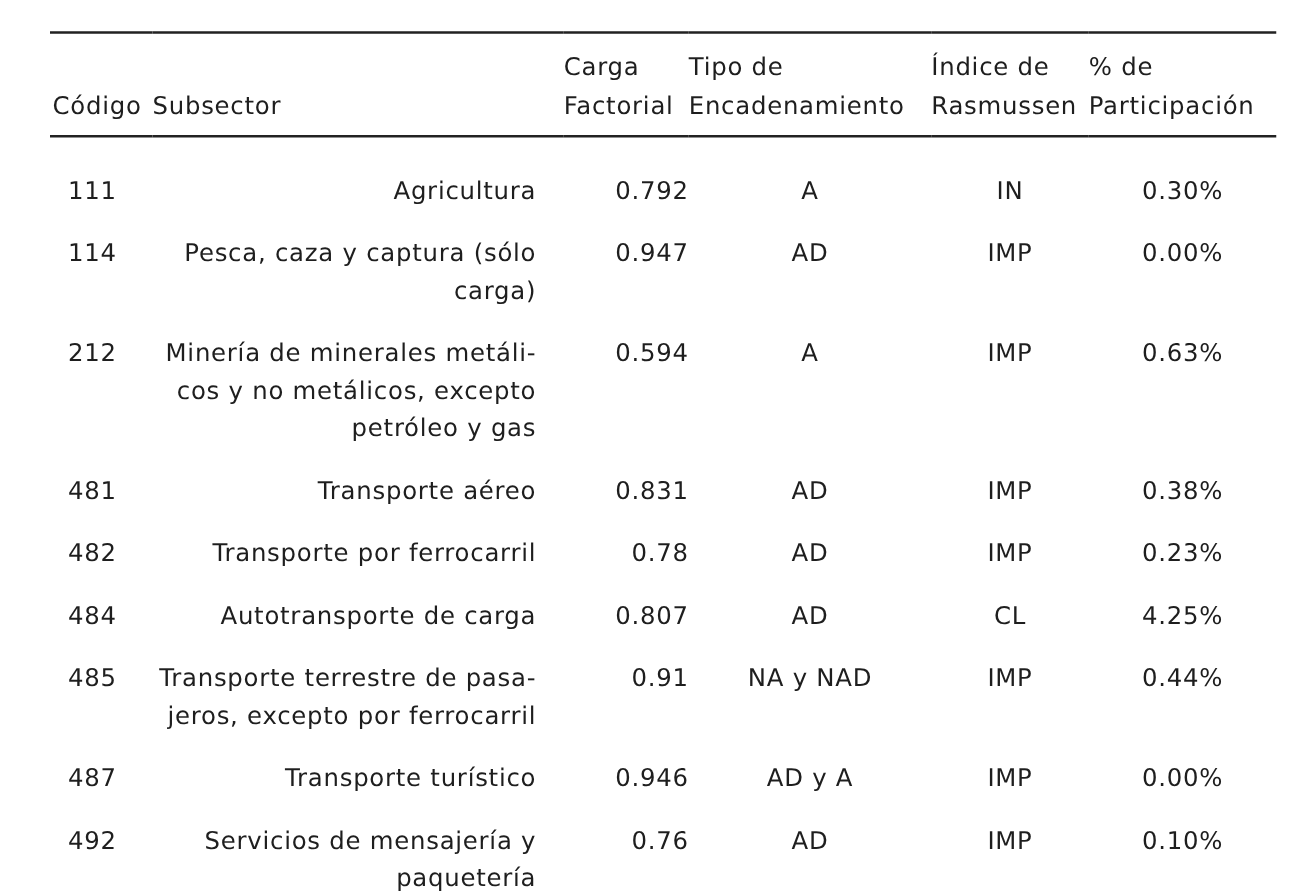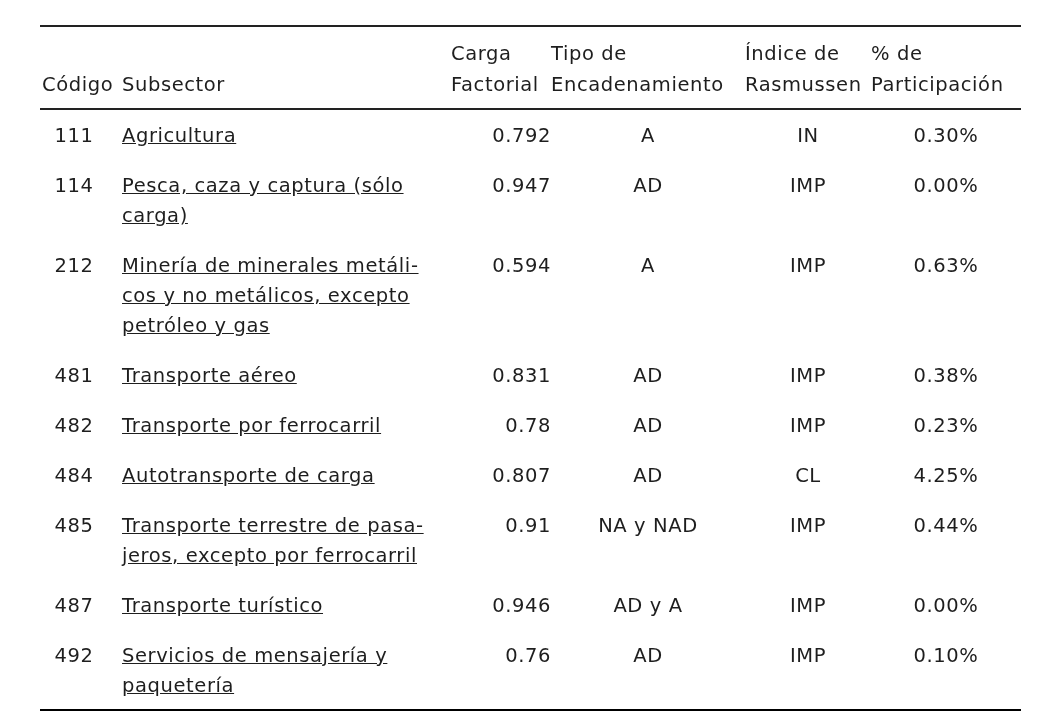--- a/index.html
+++ b/index.html
@@ -41,24 +41,24 @@
       line-height: 31px;
       padding: 11px 0 8px 0;
       text-align: left;
     }
     th.col-code { text-align: left; padding-left: 2px; }
     td {
       vertical-align: top;
       line-height: 30px;
       padding: 10px 0 10px 0;
     }
-    tbody tr:first-child td { padding-top: 11px; }
+    tbody tr:first-child td { padding-top: 28px; }
     tbody tr:last-child td { padding-bottom: 8px; }
     td.col-code { text-align: center; padding-right: 14px; }
-    td.col-sub { text-align: left; padding-right: 22px; text-decoration: underline; }
+    td.col-sub { text-align: right; padding-right: 22px; }
     td.col-carga { text-align: right; padding-left: 14px; }
     td.col-tipo, td.col-ras, td.col-part { text-align: center; }
 
     col.c1 { width: 82px; }
     col.c2 { width: 329px; }
     col.c3 { width: 100px; }
     col.c4 { width: 194px; }
     col.c5 { width: 126px; }
     col.c6 { width: 150px; }
   </style>

